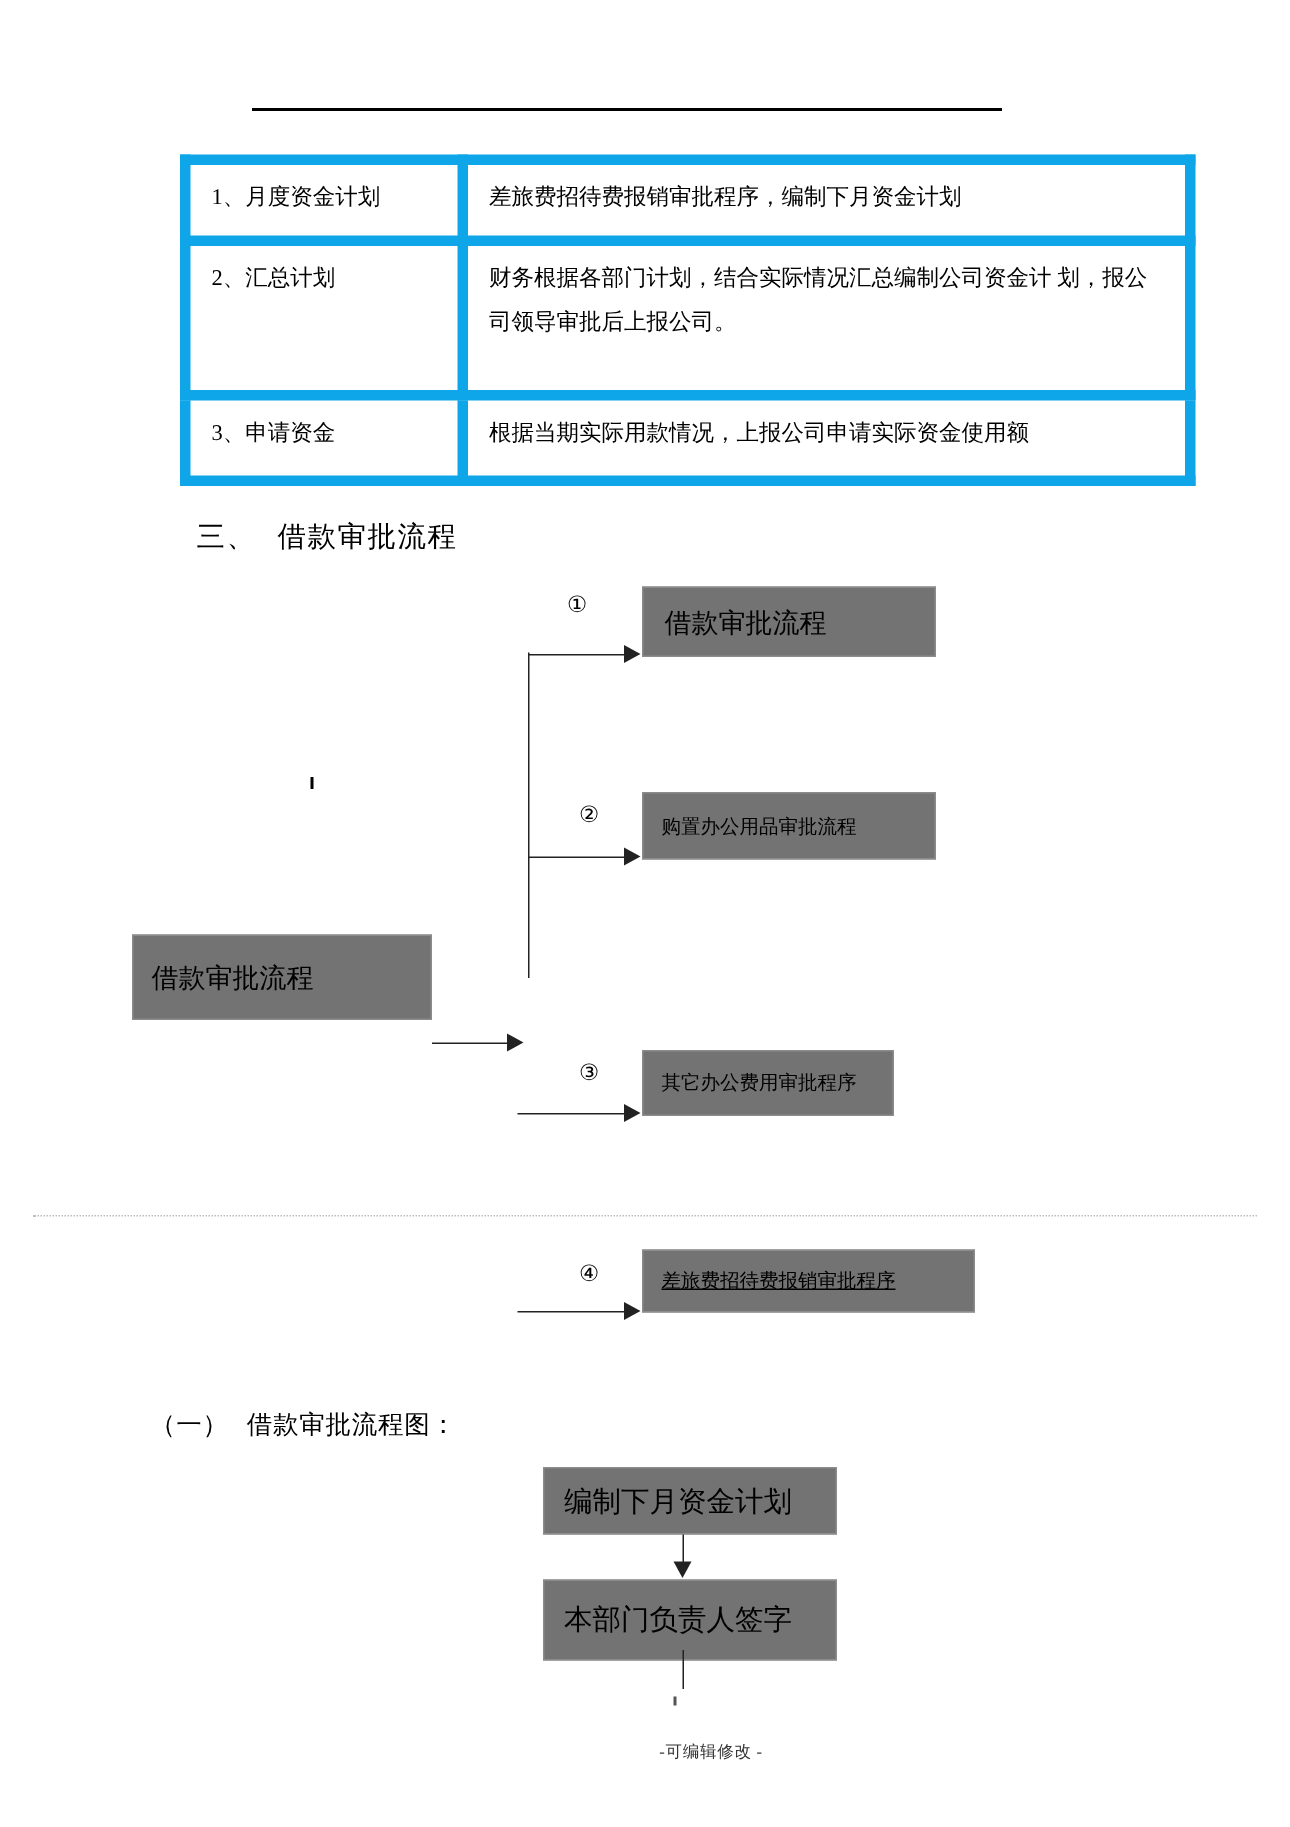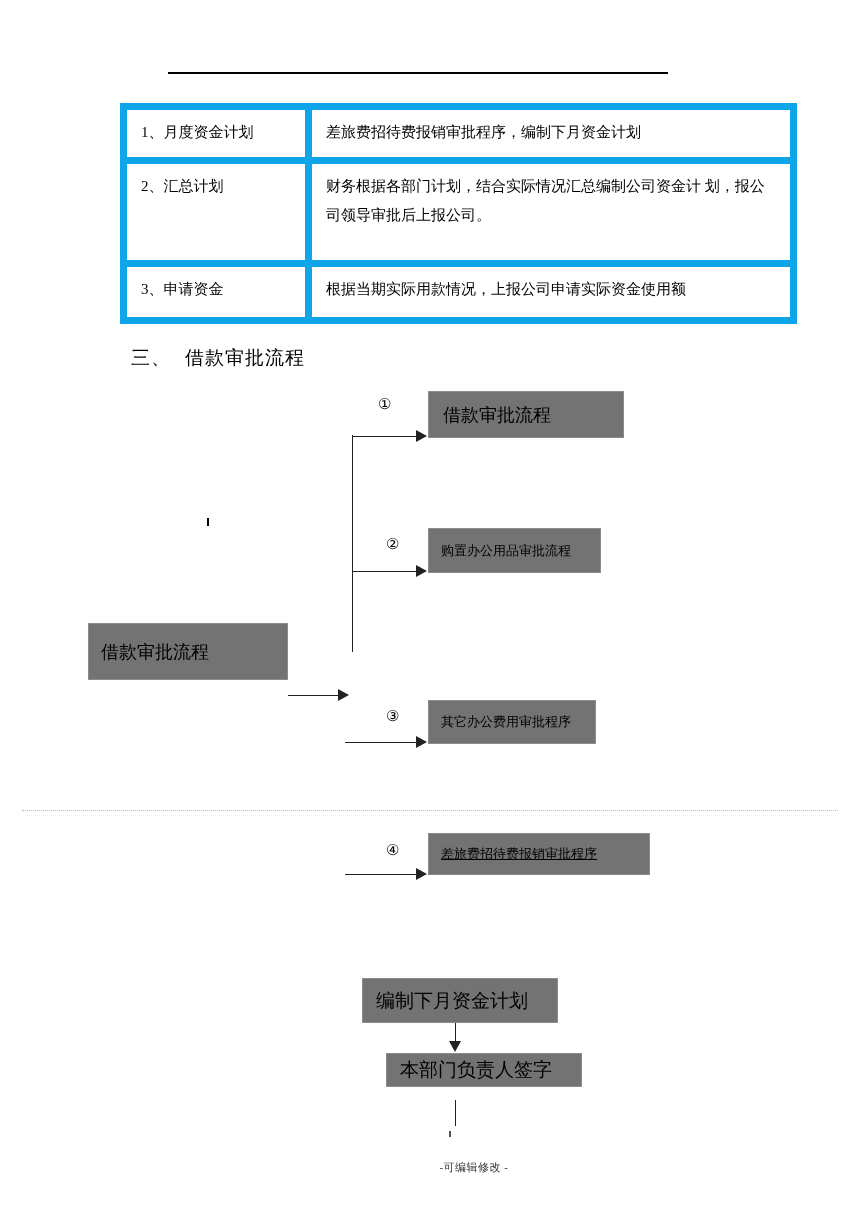--- a/index.html
+++ b/index.html
@@ -40,33 +40,33 @@
        display:flex;align-items:center;background:#737373;}
   .box .txt{white-space:nowrap;}
 
   
   #box-origin{left:88px;top:623px;width:200px;height:57px;}
   #box-origin .txt{font-size:18px;padding-left:12px;}
 
   #box-1{left:428px;top:391px;width:196px;height:47px;}
   #box-1 .txt{font-size:18px;padding-left:14px;}
 
-  #box-2{left:428px;top:528px;width:173px;height:45px;}
+  #box-2{left:428px;top:528px;width:196px;height:45px;}
   #box-2 .txt{font-size:13px;padding-left:12px;}
 
   #box-3{left:428px;top:700px;width:168px;height:44px;}
   #box-3 .txt{font-size:13px;padding-left:12px;}
 
   #box-4{left:428px;top:833px;width:222px;height:42px;text-decoration:underline;}
   #box-4 .txt{font-size:13px;padding-left:12px;}
 
   
   #box-f1{left:362px;top:978px;width:196px;height:45px;}
   #box-f1 .txt{font-size:19px;padding-left:13px;}
-  #box-f2{left:362px;top:1053px;width:196px;height:34px;margin-left:24px;}
+  #box-f2{left:362px;top:1053px;width:196px;height:54px;}
   #box-f2 .txt{font-size:19px;padding-left:13px;}
 
   
   .vline{position:absolute;width:0;border-left:1.6px solid #222;}
   .hline{position:absolute;height:0;border-top:1.6px solid #222;}
   .arrow-r{position:absolute;width:0;height:0;
            border-top:6px solid transparent;border-bottom:6px solid transparent;
            border-left:11px solid #222;}
   .arrow-d{position:absolute;width:0;height:0;
            border-left:6px solid transparent;border-right:6px solid transparent;
@@ -152,20 +152,23 @@
 
   <div class="cnum" style="left:378px;top:397px;">①</div>
   <div class="cnum" style="left:386px;top:537px;">②</div>
   <div class="cnum" style="left:386px;top:709px;">③</div>
   <div class="cnum" style="left:386px;top:843px;">④</div>
 
   <div class="tick"></div>
 
   <div class="pagebreak"></div>
 
+  <div class="h-sub">
+    <span class="num">（一）</span><span>借款审批流程图：</span>
+  </div>
 
   <div class="box" id="box-f1">
     <span class="txt">编制下月资金计划</span>
   </div>
   <div class="box" id="box-f2">
     <span class="txt">本部门负责人签字</span>
   </div>
 
   <div class="vline" style="left:455px;top:1023px;height:20px;"></div>
   <div class="arrow-d" style="left:449px;top:1041px;"></div>

